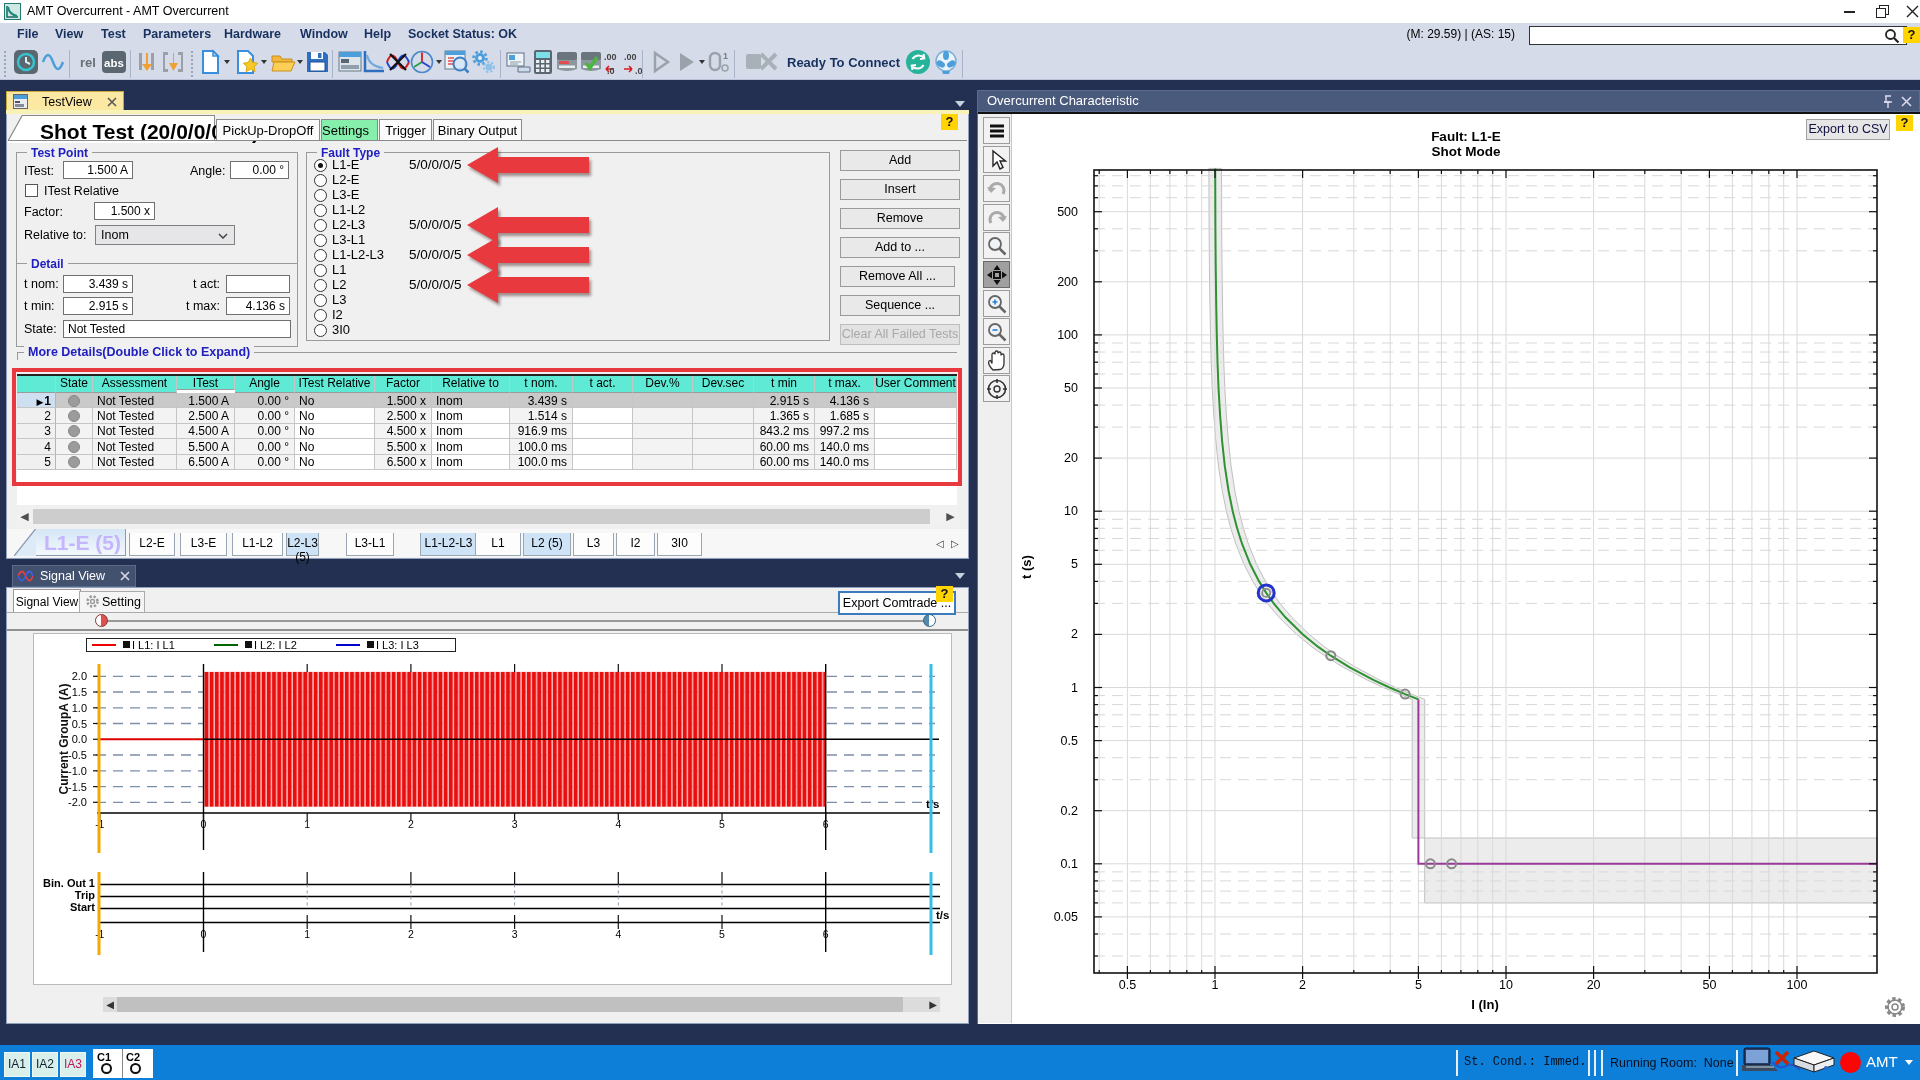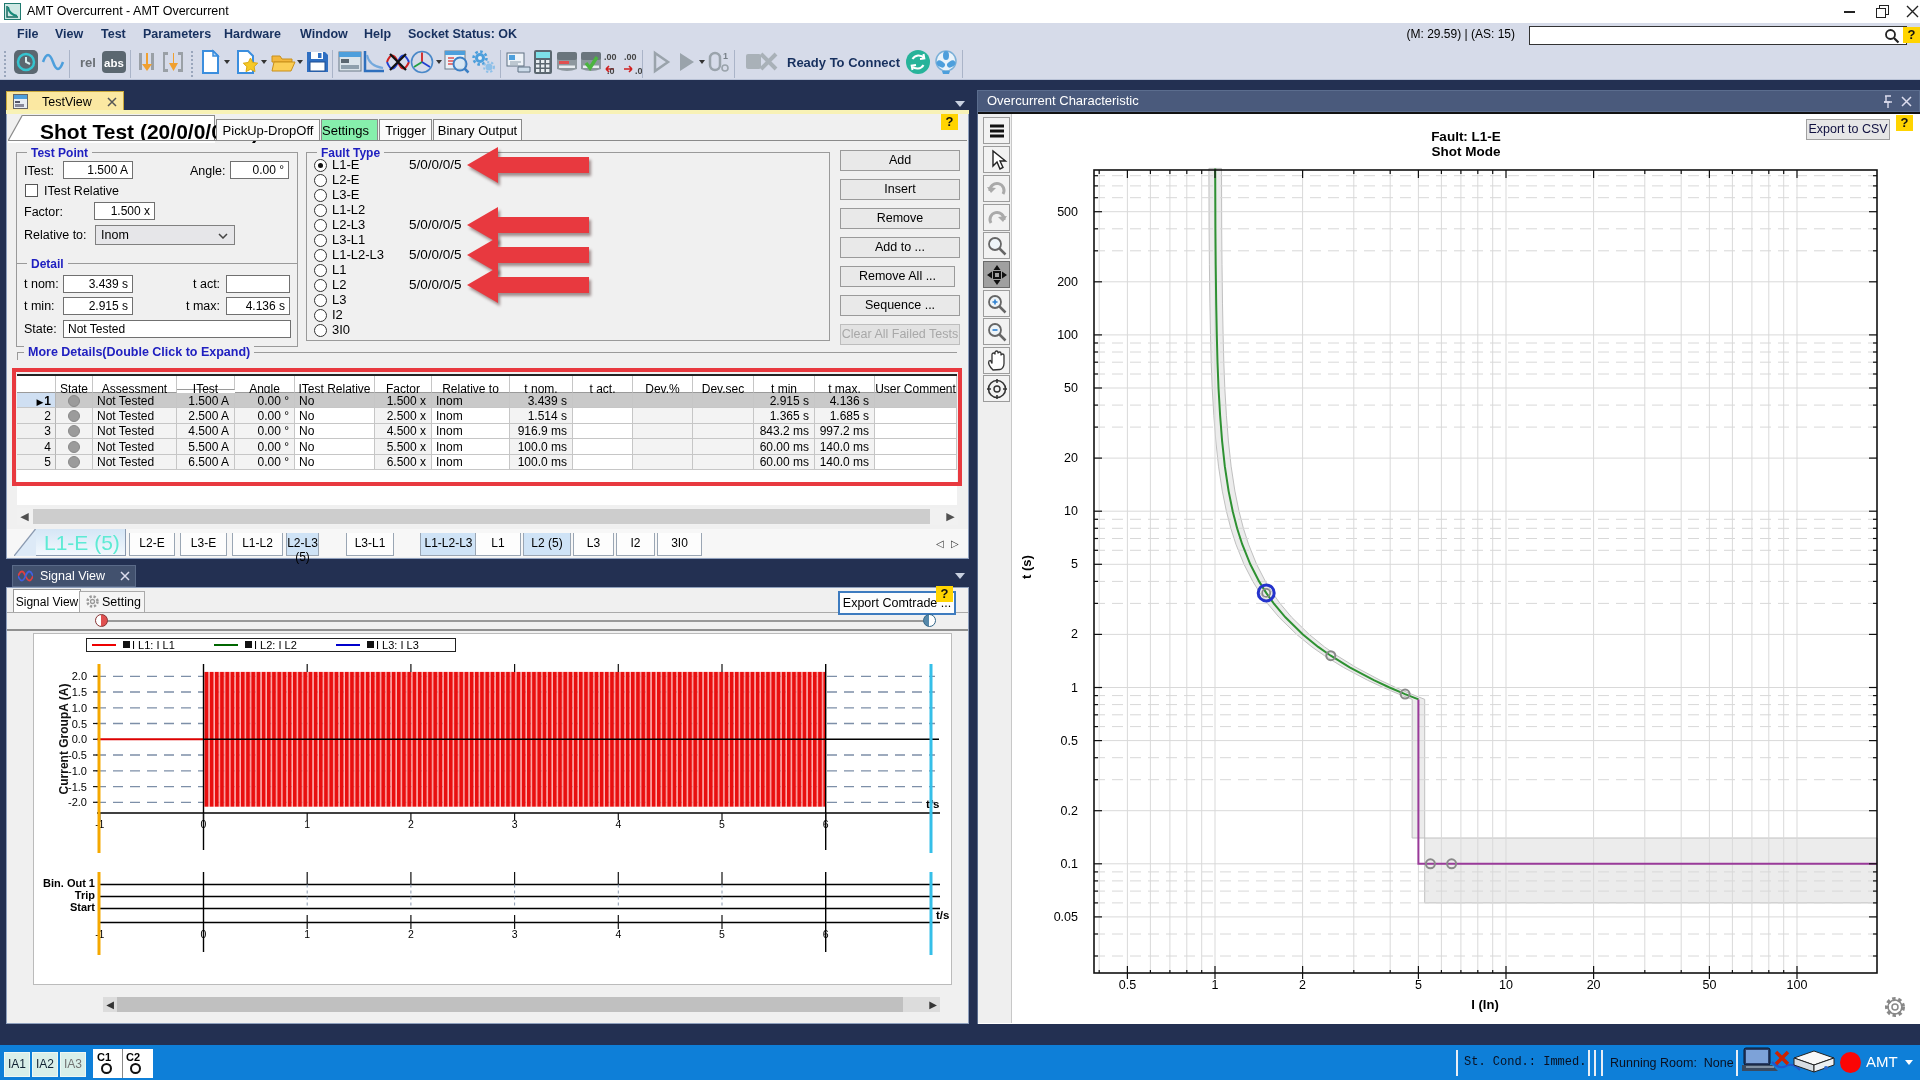--- a/index.html
+++ b/index.html
@@ -10,21 +10,21 @@
 .gblab{position:absolute;top:-7px;left:10px;background:#f0f0f0;padding:0 4px;color:#2020c0;font-weight:bold;font-size:12px}
 .tbx{position:absolute;background:#fff;border:1px solid #707070;font-size:12px;text-align:right;padding:1px 4px 0 0;height:18px}
 .lbl{position:absolute;font-size:12.5px;color:#000}
 .wbtn{background:#e9e9e9;border:1px solid #9a9a9a;font-size:12.5px;text-align:center;padding-top:2px;color:#000}
 .wbtn.dis{color:#a8a8a8;background:#e2e2e2;border-color:#bdbdbd}
 .rcirc{width:13px;height:13px;border:1px solid #333;border-radius:50%;background:#fff;display:inline-block}
 .rdot{position:absolute;left:3px;top:3px;width:5px;height:5px;border-radius:50%;background:#111}
 .rlab{font-size:13px}
 .cnt{font-size:13.5px}
 .arrsh{filter:drop-shadow(2px 3px 1.5px rgba(60,20,20,0.45))}
-.th{font-size:12px;text-align:center;background:#ffffff;border-right:1px solid #c6c6c6;border-bottom:1px solid #9a9a9a;padding-top:6px}
+.th{font-size:12px;text-align:center;background:#5eead4;border-right:1px solid #c6c6c6;border-bottom:1px solid #9a9a9a;padding-top:0}
 .td{font-size:12px;border-right:1px solid #c6c6c6;border-bottom:1px solid #c6c6c6;padding-top:0.5px;white-space:nowrap;overflow:hidden}
 .gball{display:inline-block;width:12px;height:12px;border-radius:50%;background:#9b9b9b;border:1px solid #888;vertical-align:-2px}
 .btab{height:23px;border:1px solid #9aa6b4;border-top:none;font-size:12px;text-align:center;padding-top:3px;color:#000}
 .rtbtn{width:27px;height:27px;background:#f2f2f2;border:1px solid #9c9c9c;display:flex;align-items:center;justify-content:center}
 .rtbtn.sel{background:#a0a0a0;border:1px solid #6a6a6a}
 .ybox{background:#ffd400;color:#111;font-weight:bold;font-size:13px;text-align:center;width:17px;height:16px}
 </style></head><body>
 
 <div class="a" style="left:0;top:0;width:1920px;height:23px;background:#fff"></div>
 <svg class="a" style="left:4px;top:3px" width="17" height="17">
@@ -443,21 +443,21 @@
 <div class="a" style="left:17px;top:508px;width:15px;height:17px;color:#505050;font-size:11px;text-align:center;padding-top:2px">◀</div>
 <div class="a" style="left:943px;top:508px;width:15px;height:17px;color:#505050;font-size:11px;text-align:center;padding-top:2px">▶</div>
 <div class="a" style="left:33px;top:509px;width:897px;height:15px;background:#cdcdcd"></div>
 
 <div class="a" style="left:7px;top:529px;width:961px;height:28px;background:#f7f7f7"></div>
 <svg class="a" style="left:14px;top:529px" width="22" height="27">
     <path d="M22 0 L22 27 L0 27 Z" fill="#ddeaf7"></path>
     <path d="M21.5 0 L0 27" stroke="#8a9ab0" stroke-width="1.3"></path>
   </svg>
 <div class="a" style="left:36px;top:529px;width:90px;height:27px;background:linear-gradient(180deg,#d5e6f6,#f2f8fd);border-right:1px solid #8a9ab0;border-bottom:1px solid #8a9ab0"></div>
-<div class="a" style="left:44px;top:531px;font-size:21px;font-weight:normal;color:#5eead4">L1-E (5)</div>
+<div class="a" style="left:44px;top:531px;font-size:21px;font-weight:bold;color:#c4b5fd">L1-E (5)</div>
 <div class="a btab" style="left:129px;top:533px;width:46px;background:#fdfdfd">L2-E</div>
 <div class="a btab" style="left:180px;top:533px;width:47px;background:#fdfdfd">L3-E</div>
 <div class="a btab" style="left:232px;top:533px;width:51px;background:#fdfdfd">L1-L2</div>
 <div class="a btab" style="left:286px;top:533px;width:33px;background:#cfe3f6">L2-L3 (5)</div>
 <div class="a btab" style="left:346px;top:533px;width:48px;background:#fdfdfd">L3-L1</div>
 <div class="a btab" style="left:420px;top:533px;width:75px;background:#cfe3f6">L1-L2-L3 (5)</div>
 <div class="a btab" style="left:475px;top:533px;width:46px;background:#fdfdfd">L1</div>
 <div class="a btab" style="left:523px;top:533px;width:48px;background:#cfe3f6">L2 (5)</div>
 <div class="a btab" style="left:573px;top:533px;width:41px;background:#fdfdfd">L3</div>
 <div class="a btab" style="left:616px;top:533px;width:39px;background:#fdfdfd">I2</div>
@@ -940,21 +940,21 @@
       <circle cx="0" cy="0" r="3" fill="none" stroke="#888" stroke-width="1.5"></circle>
     </g>
 </svg>
 <div class="a" style="left:1806px;top:119px;width:84px;height:21px;background:#e6e6e6;border:1px solid #a0a0a0;font-size:12.5px;text-align:center;padding-top:2px;color:#101040">Export to CSV</div>
 <div class="a ybox" style="left:1896px;top:115px">?</div>
 
 <div class="a" style="left:0;top:1024px;width:1920px;height:21px;background:#233052"></div>
 <div class="a" style="left:0;top:1045px;width:1920px;height:35px;background:#0e7fd8"></div>
 <div class="a" style="left:4px;top:1052px;width:26px;height:25px;background:#d9efe9;border:1px solid #eef8f4;font-size:12px;text-align:center;padding-top:4px;color:#123">IA1</div>
 <div class="a" style="left:32px;top:1052px;width:26px;height:25px;background:#d9efe9;border:1px solid #eef8f4;font-size:12px;text-align:center;padding-top:4px;color:#123">IA2</div>
-<div class="a" style="left:60px;top:1052px;width:26px;height:25px;background:#d9efe9;border:1px solid #eef8f4;font-size:12px;text-align:center;padding-top:4px;color:#737373">IA3</div>
+<div class="a" style="left:60px;top:1052px;width:26px;height:25px;background:#d9efe9;border:1px solid #eef8f4;font-size:12px;text-align:center;padding-top:4px;color:#be185d">IA3</div>
 <div class="a" style="left:93px;top:1049px;width:60px;height:29px;background:#fff"></div>
 <div class="a" style="left:122px;top:1049px;width:1px;height:29px;background:#888"></div>
 <div class="a" style="left:97px;top:1051px;font-size:11px;font-weight:bold;color:#000">C1</div>
 <div class="a" style="left:126px;top:1051px;font-size:11px;font-weight:bold;color:#000">C2</div>
 <div class="a" style="left:101px;top:1063px;width:11px;height:11px;border:2px solid #111;border-radius:50%;background:#fff"></div>
 <div class="a" style="left:130px;top:1063px;width:11px;height:11px;border:2px solid #111;border-radius:50%;background:#fff"></div>
 <div class="a" style="left:1456px;top:1050px;width:2px;height:26px;background:#e8eef5"></div>
 <div class="a" style="left:1464px;top:1055px;font-family:'Liberation Mono',monospace;font-size:12px;color:#0a1020">St. Cond.: Immed.</div>
 <div class="a" style="left:1588px;top:1050px;width:2px;height:26px;background:#e8eef5"></div>
 <div class="a" style="left:1594px;top:1050px;width:2px;height:26px;background:#e8eef5"></div>

